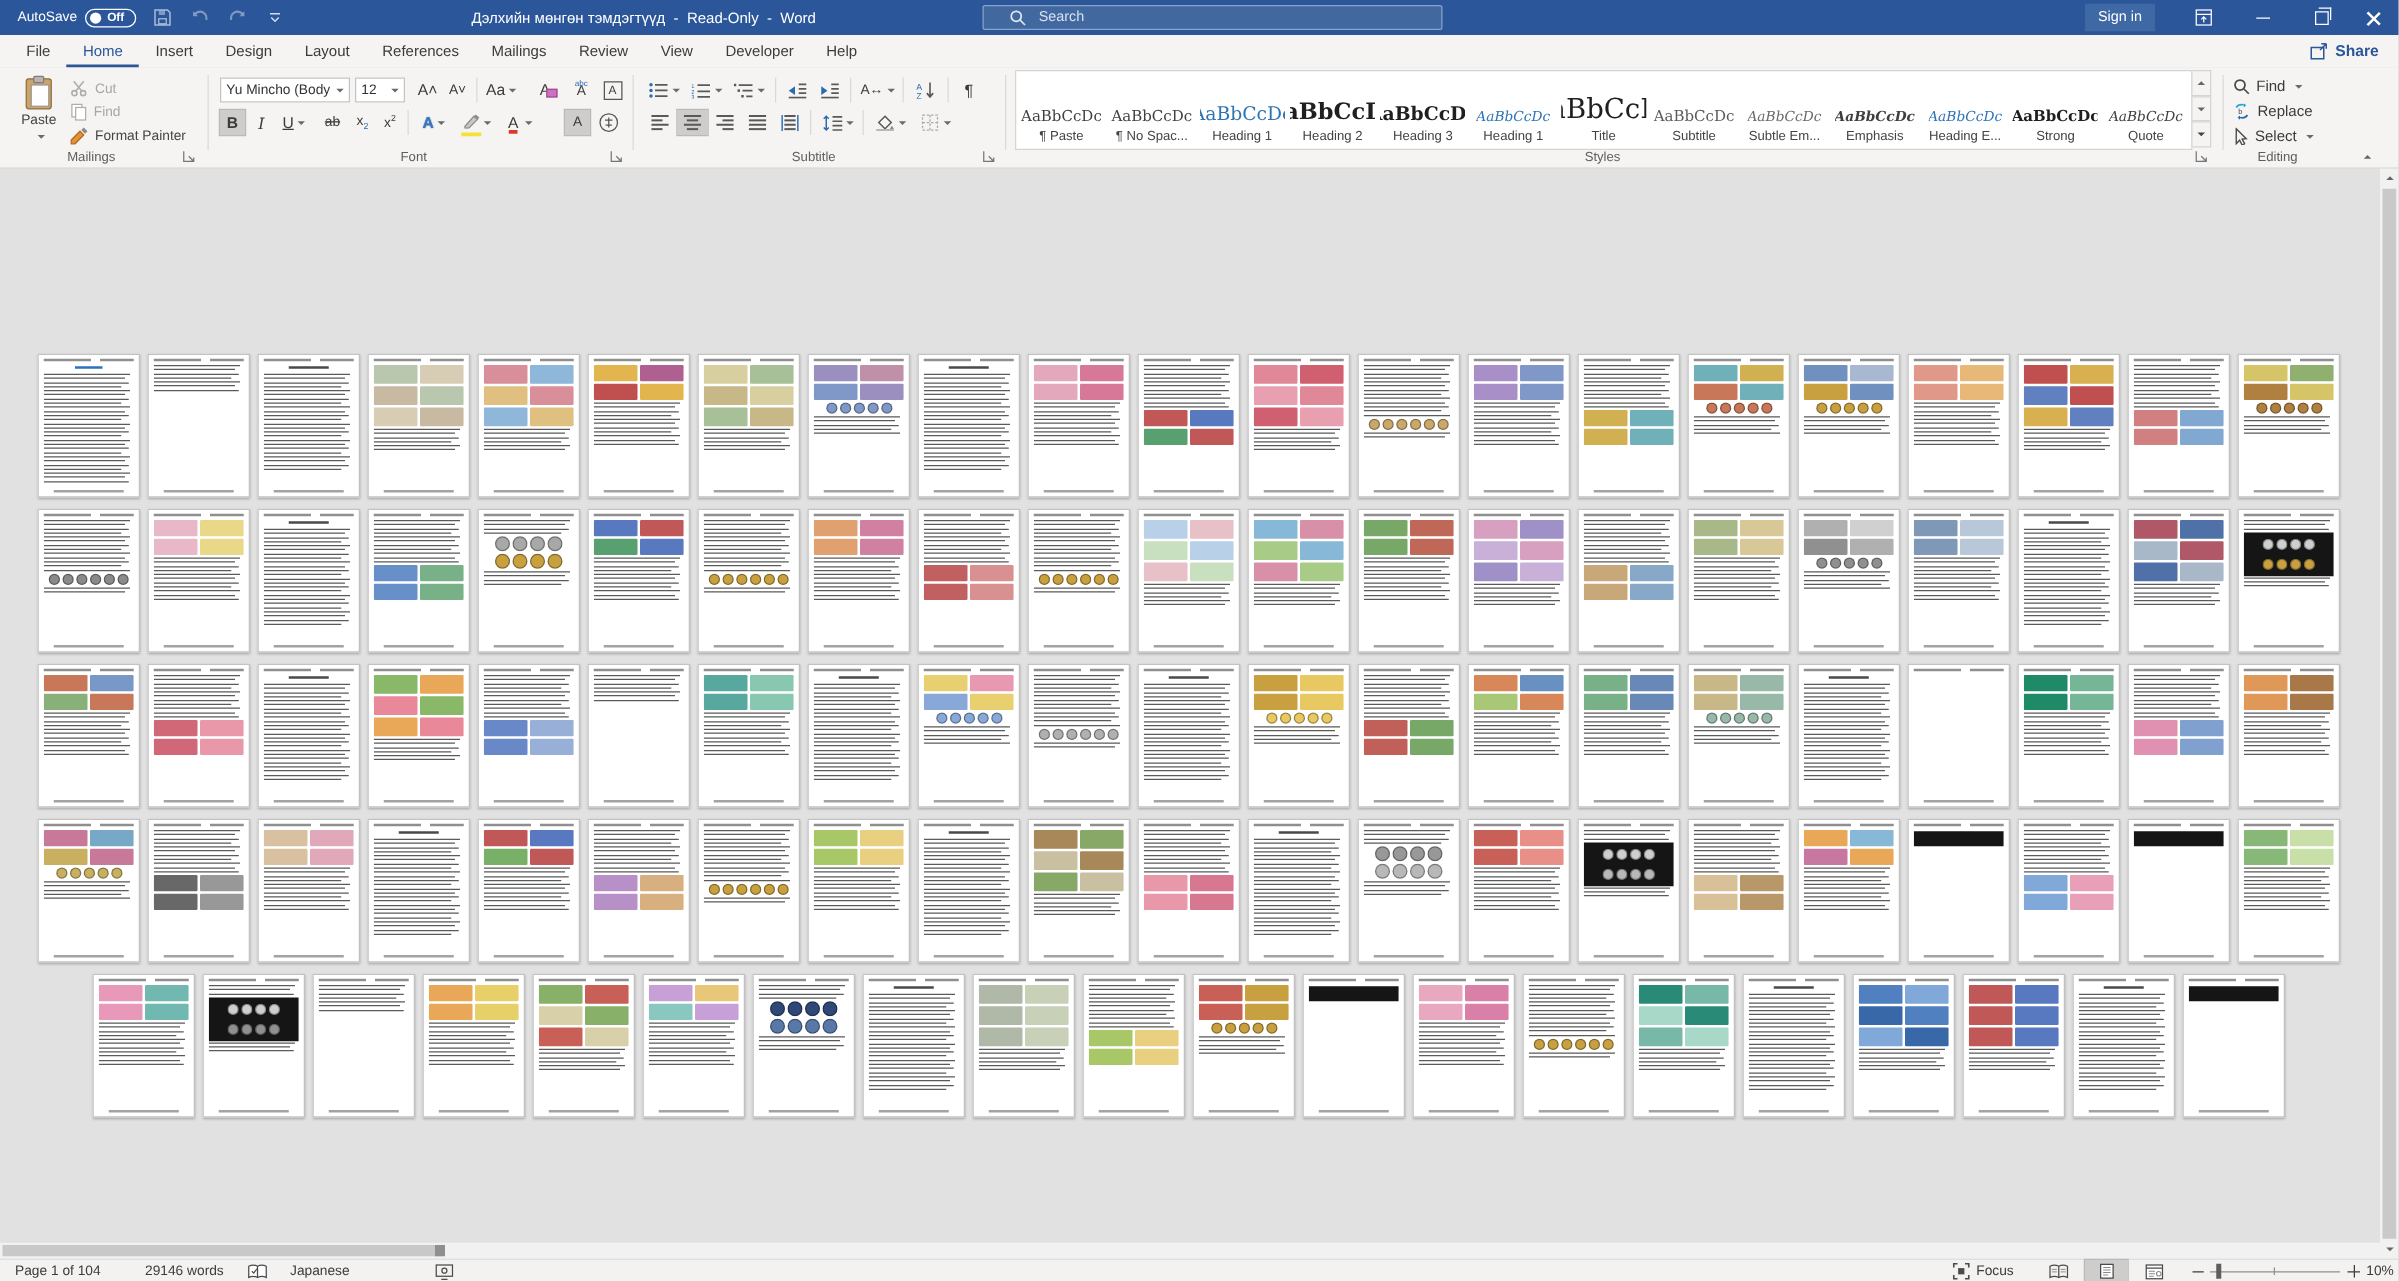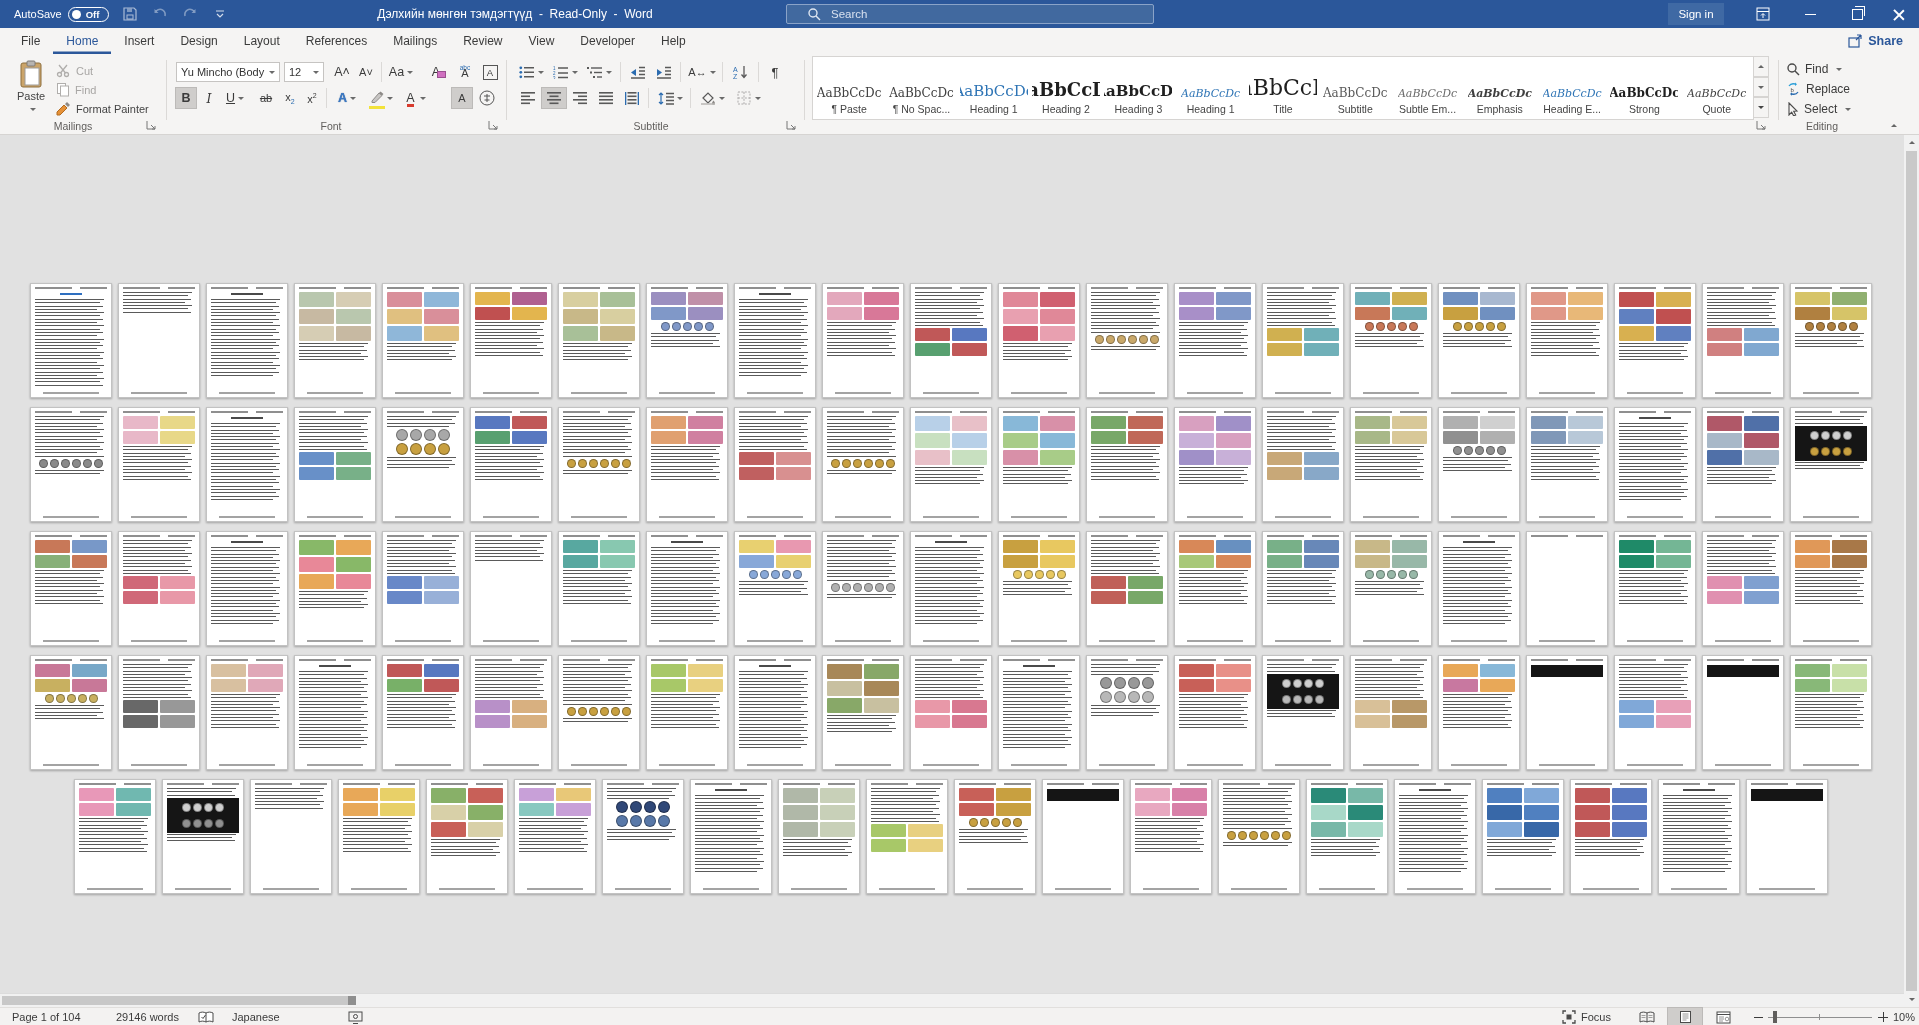--- a/index.html
+++ b/index.html
@@ -578,20 +578,21 @@
       <div class="st-sbtn">
           <span class="chev up"></span>
         </div>
       <div class="st-sbtn">
           <span class="chev dn"></span>
         </div>
       <div class="st-sbtn">
           <span class="chev dn" style="border-top-color:#444;"></span>
         </div>
     </div>
+    <div class="glabel" style="left:812px;width:940px;">Styles</div>
     <span class="launcher svgicon" style="left:1756px;">
         <svg xmlns="http://www.w3.org/2000/svg" width="10" height="10" viewBox="0 0 10 10">
           <path d="M1 1v8h8" fill="none" stroke="#777"></path>
           <path d="M5 5l4 4M9 6v3h-3" fill="none" stroke="#777"></path>
         </svg>
       </span>
     <div class="gsep" style="left:1778px;"></div>
 
     <div class="editing-item" style="top:6px;">
       <span class="svgicon">

